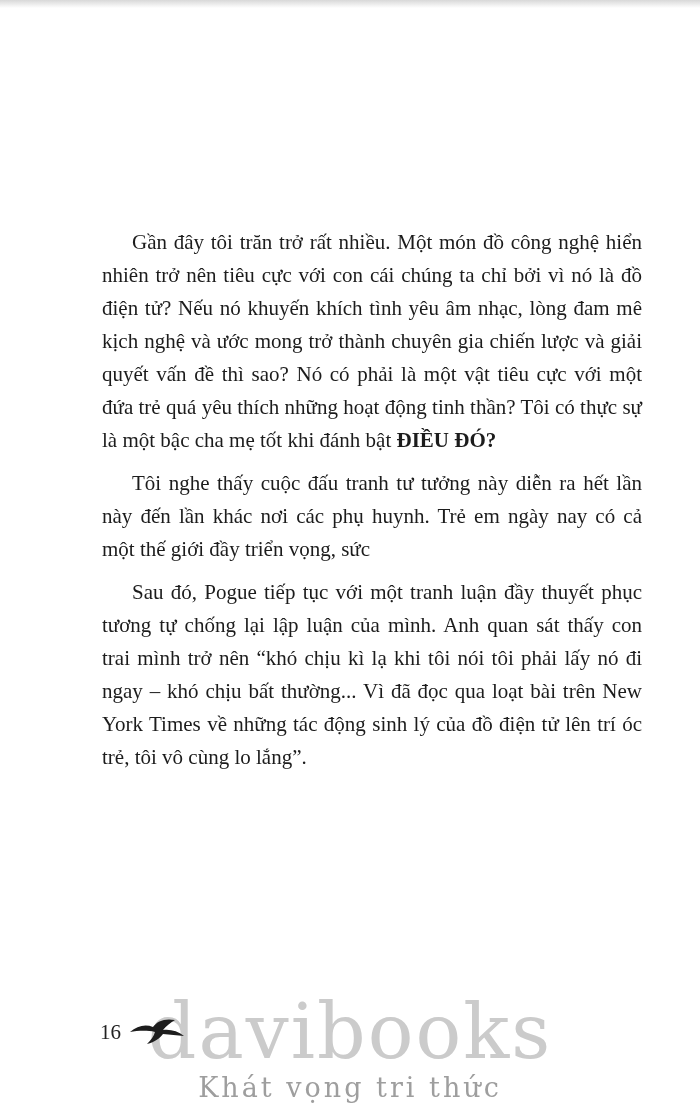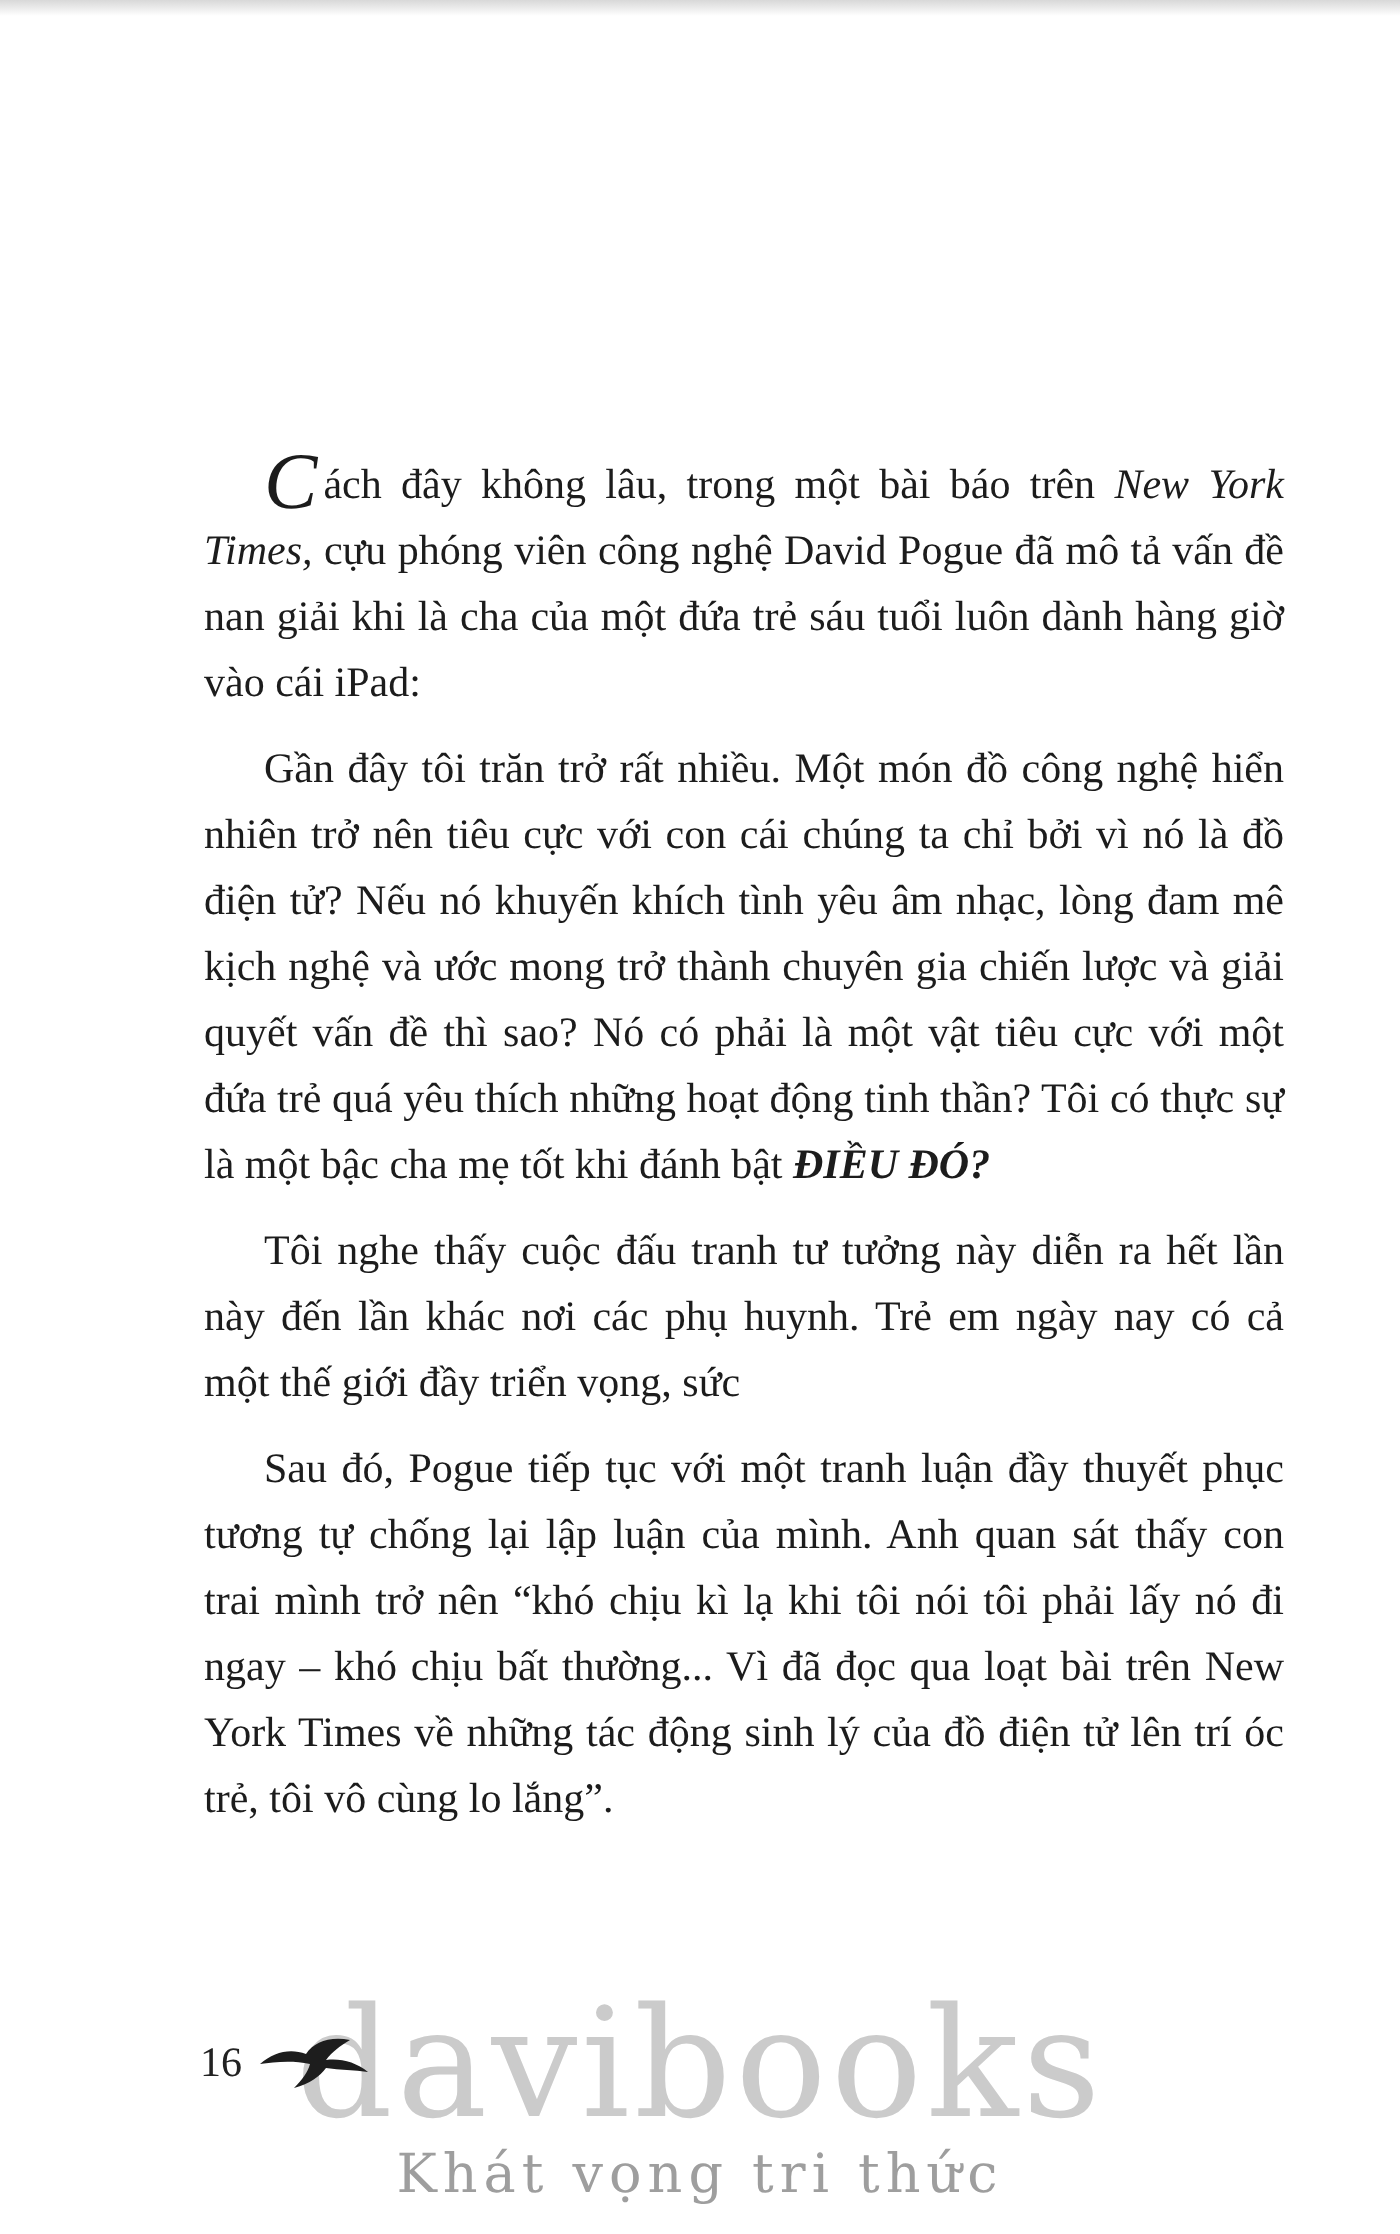--- a/index.html
+++ b/index.html
@@ -34,26 +34,27 @@
   }
   .dropcap {
     font-size: 40px;
     font-style: italic;
     line-height: 0;
     vertical-align: -5px;
     letter-spacing: 1px;
     padding-right: 2px;
   }
   .italic-title { font-style: italic; }
-  .emph-caps { font-weight: bold; font-style: italic; }
+  .emph-caps { font-weight: bold; }
   .footer-row {
     position: absolute;
     left: 100px;
     bottom: 72px;
     display: flex;
+    align-items: center;
     gap: 8px;
     z-index: 2;
   }
   .page-number {
     font-size: 21px;
     color: #222222;
   }
   .bird { display: inline-block; line-height: 0; }
   .watermark {
     position: absolute;
@@ -78,21 +79,20 @@
     margin-top: 2px;
   }
 </style>
 </head>
 <body>
 
 <div class="book-page">
   <div class="scan-edge"></div>
 
   <div class="text-block">
-    <p class="para"><span class="dropcap">C</span><span>ách đây không lâu, trong một bài báo trên </span><span class="italic-title">New York Times,</span><span> cựu phóng viên công nghệ David Pogue đã mô tả vấn đề nan giải khi là cha của một đứa trẻ sáu tuổi luôn dành hàng giờ vào cái iPad:</span></p>
 
     <p class="para"><span>Gần đây tôi trăn trở rất nhiều. Một món đồ công nghệ hiển nhiên trở nên tiêu cực với con cái chúng ta chỉ bởi vì nó là đồ điện tử? Nếu nó khuyến khích tình yêu âm nhạc, lòng đam mê kịch nghệ và ước mong trở thành chuyên gia chiến lược và giải quyết vấn đề thì sao? Nó có phải là một vật tiêu cực với một đứa trẻ quá yêu thích những hoạt động tinh thần? Tôi có thực sự là một bậc cha mẹ tốt khi đánh bật </span><span class="emph-caps">ĐIỀU ĐÓ?</span></p>
 
     <p class="para"><span>Tôi nghe thấy cuộc đấu tranh tư tưởng này diễn ra hết lần này đến lần khác nơi các phụ huynh. Trẻ em ngày nay có cả một thế giới đầy triển vọng, sức</span></p>
 
     <p class="para"><span>Sau đó, Pogue tiếp tục với một tranh luận đầy thuyết phục tương tự chống lại lập luận của mình. Anh quan sát thấy con trai mình trở nên “khó chịu kì lạ khi tôi nói tôi phải lấy nó đi ngay – khó chịu bất thường... Vì đã đọc qua loạt bài trên New York Times về những tác động sinh lý của đồ điện tử lên trí óc trẻ, tôi vô cùng lo lắng”.</span></p>
   </div>
 
   <div class="footer-row">
     <span class="page-number">16</span>

